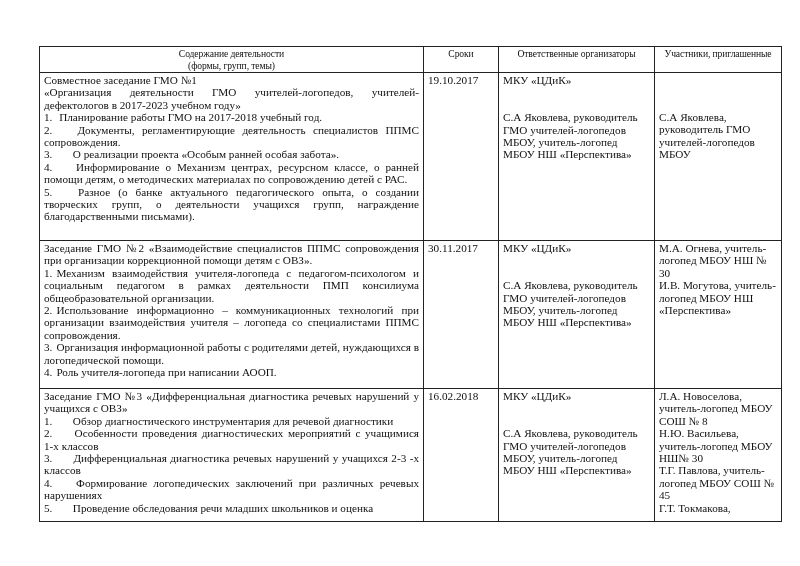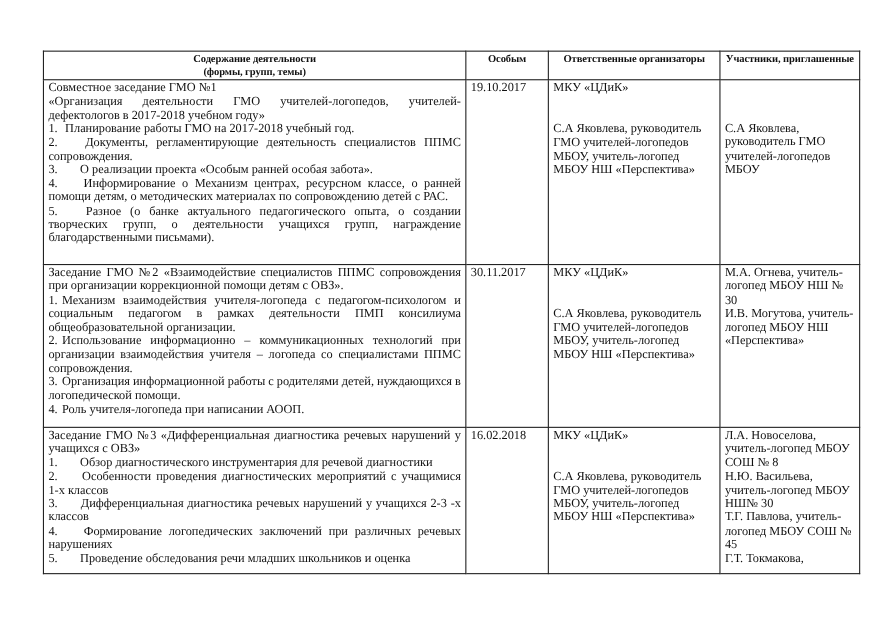--- a/index.html
+++ b/index.html
@@ -3,21 +3,21 @@
 <meta charset="utf-8">
 <style>
   html, body { margin: 0; padding: 0; background: #ffffff; }
   body { width: 800px; height: 566px; position: relative; overflow: hidden;
          font-family: "Liberation Serif", serif; color: #111; }
   .page { position: absolute; left: 0; top: 0; width: 800px; height: 566px; background: #fff; }
   table.plan { position: absolute; left: 39px; top: 46px; width: 742px;
                border-collapse: collapse; table-layout: fixed; }
   table.plan td, table.plan th { border: 1.3px solid #222; vertical-align: top;
                padding: 1px 4px 0 4px; font-size: 11.2px; line-height: 12.4px; }
-  table.plan th { font-weight: bold; text-align: center; font-size: 9.6px;
+  table.plan th { font-weight: normal; text-align: center; font-size: 9.6px;
                line-height: 12px; height: 23px; padding-top: 1px; vertical-align: top;
                letter-spacing: -0.1px; }
   col.c1 { width: 384px; } col.c2 { width: 75px; } col.c3 { width: 156px; } col.c4 { width: 127px; }
   .content-cell { text-align: justify; }
   .content-cell .title { font-weight: normal; }
   .line { display: block; }
   .item { display: block; text-align: justify; }
   .item .num { display: inline-block; min-width: 26px; }
   .item.tight .num { min-width: 0; margin-right: 4px; }
   .org-block .gap { display: block; height: 12.4px; }
@@ -36,31 +36,31 @@
         <col class="c2">
         <col class="c3">
         <col class="c4">
       </colgroup>
     <thead>
       <tr>
         <th>
           <span class="line">Содержание деятельности</span>
           <span class="line">(формы, групп, темы)</span>
         </th>
-        <th>Особым</th>
+        <th>Сроки</th>
         <th>Ответственные организаторы</th>
         <th>Участники, приглашенные</th>
       </tr>
     </thead>
     <tbody>
 
       <tr class="row1">
         <td class="content-cell">
           <span class="line title">Совместное заседание ГМО №1</span>
-          <span class="line">«Организация деятельности ГМО учителей-логопедов, учителей-дефектологов в 2017-2018 учебном году»</span>
+          <span class="line">«Организация деятельности ГМО учителей-логопедов, учителей-дефектологов в 2017-2023 учебном году»</span>
           <span class="item tight"><span class="num">1.</span> <span>Планирование работы ГМО на 2017-2018 учебный год.</span></span>
           <span class="item"><span class="num">2.</span> <span>Документы, регламентирующие деятельность специалистов ППМС сопровождения.</span></span>
           <span class="item"><span class="num">3.</span> <span>О реализации проекта «Особым ранней особая забота».</span></span>
           <span class="item"><span class="num">4.</span> <span>Информирование о Механизм центрах, ресурсном классе, о ранней помощи детям, о методических материалах по сопровождению детей с РАС.</span></span>
           <span class="item"><span class="num">5.</span> <span>Разное (о банке актуального педагогического опыта, о создании творческих групп, о деятельности учащихся групп,  награждение благодарственными письмами).</span></span>
         </td>
         <td>19.10.2017</td>
         <td class="org-block">
           <span class="line">МКУ «ЦДиК»</span>
           <span class="gap"></span>

